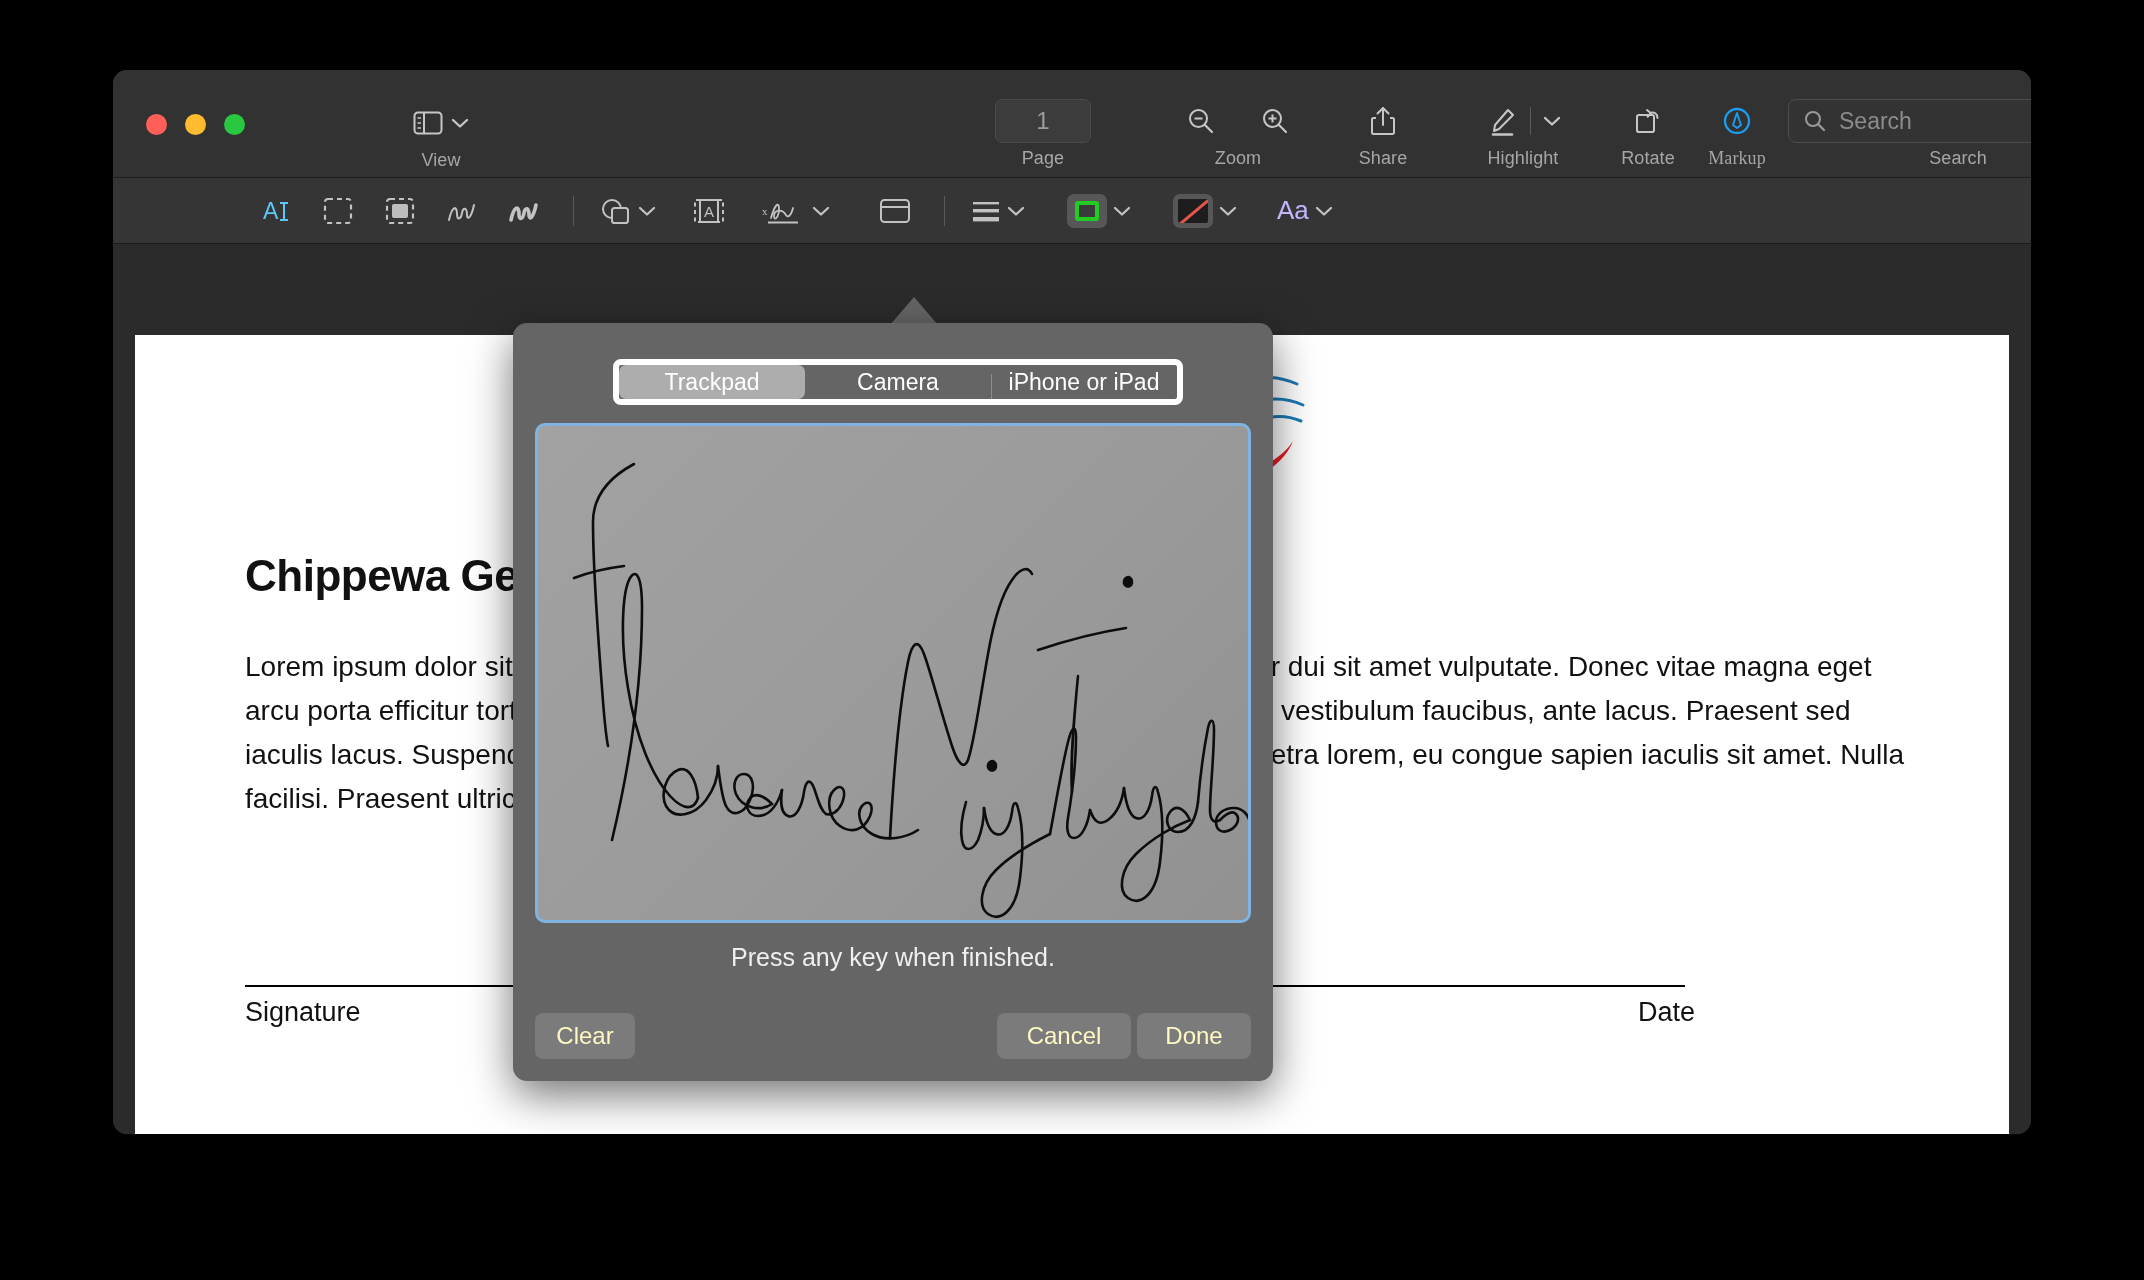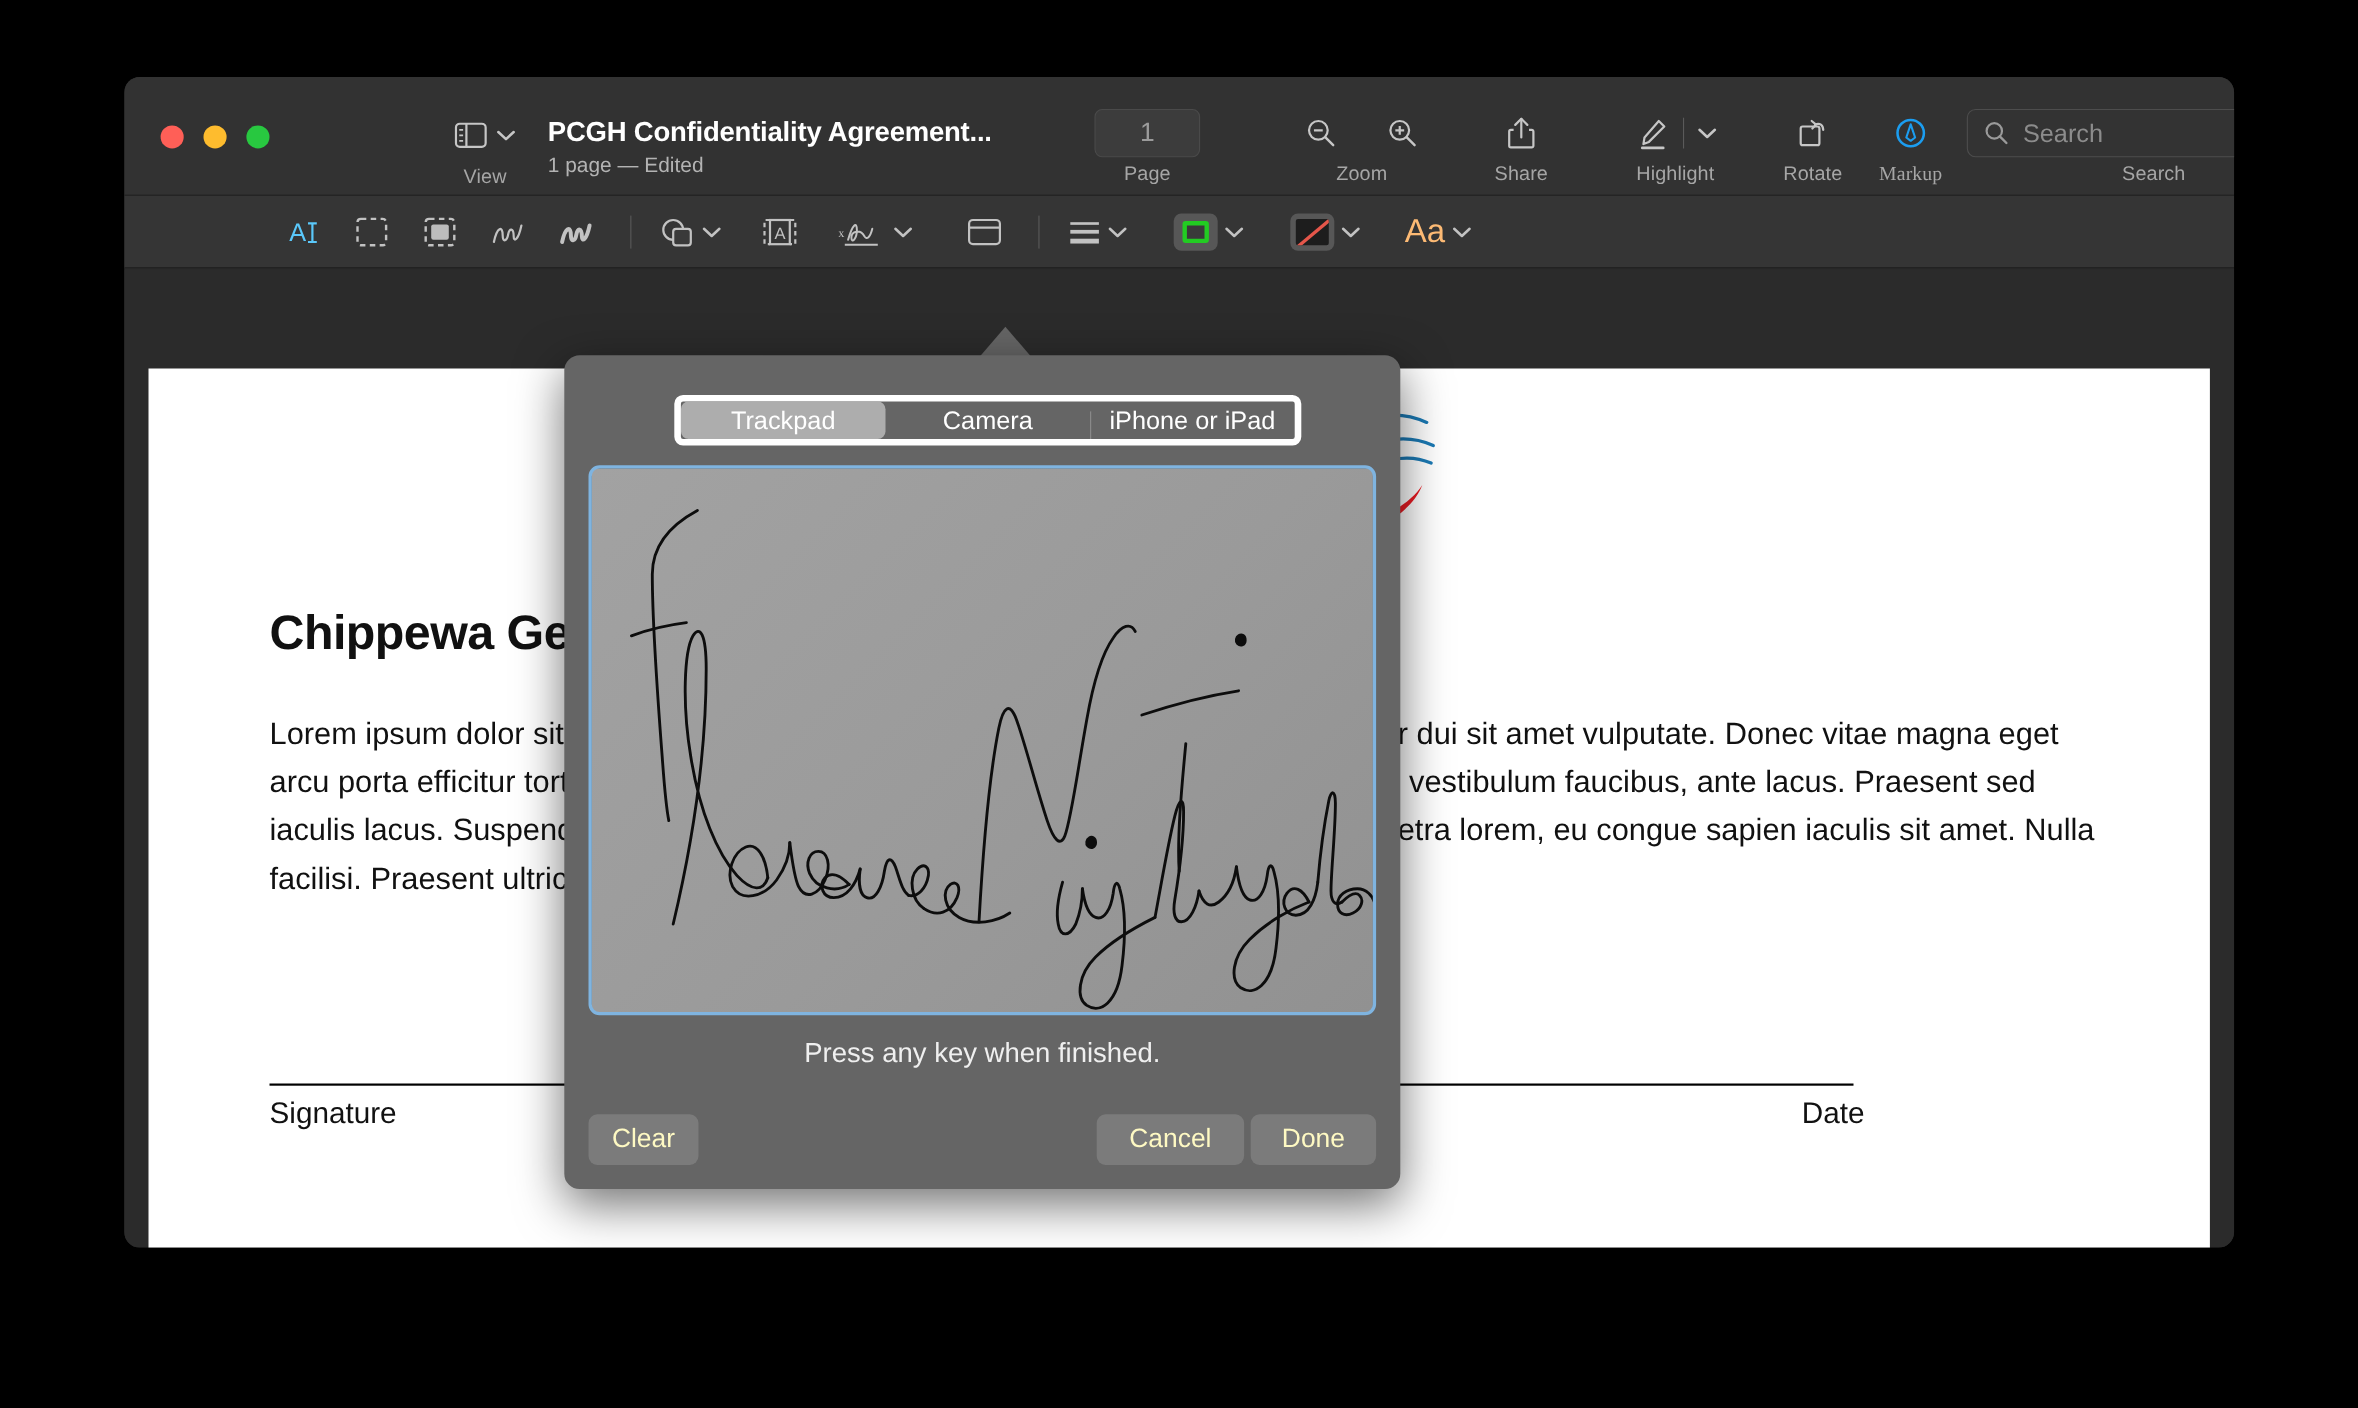--- a/index.html
+++ b/index.html
@@ -88,21 +88,21 @@
   .swatch-outer {
     width: 40px; height: 34px; border-radius: 7px; background: #575757;
     display: flex; align-items: center; justify-content: center;
   }
   .swatch-green { width: 24px; height: 20px; border: 4px solid #22cc22; background: #3a3a3a; border-radius: 3px;}
   .swatch-none { width: 30px; height: 24px; background: #1d1d1d; position: relative; border-radius: 2px; overflow: hidden;}
   .swatch-none::after {
     content:""; position:absolute; left:-4px; top:11px; width: 42px; height:3px;
     background:#e5564a; transform: rotate(-40deg);
   }
-  .aa { color:#fdba74; font-size: 30px; }
+  .aa { color:#c4b5fd; font-size: 26px; }
 
   
   .docarea {
     position: absolute; left: 0; top: 175px; right: 0; bottom: 0;
     background: #2b2b2b; padding: 0 22px 0 22px;
   }
   .page {
     position: absolute; left: 22px; top: 90px; width: 1874px; height: 860px;
     background: #fff; overflow: hidden;
   }
@@ -197,24 +197,20 @@
           </span>
           <span>
             <svg width="18" height="12" viewBox="0 0 18 12">
                 <polyline points="2,3 9,9.5 16,3" fill="none" stroke="#c6c6c6" stroke-width="2.3" stroke-linecap="round" stroke-linejoin="round"></polyline>
               </svg>
           </span>
         </div>
         <div class="tb-label">View</div>
       </div>
 
-      <div class="titletxt">
-        <div class="doc-title">PCGH Confidentiality Agreement...</div>
-        <div class="doc-sub">1 page — Edited</div>
-      </div>
 
       <div class="tb-group pagegrp">
         <div class="tb-icons">
           <div class="page-field">1</div>
         </div>
         <div class="tb-label">Page</div>
       </div>
 
       <div class="tb-group zoomgrp">
         <div class="tb-icons" style="gap:44px;">

